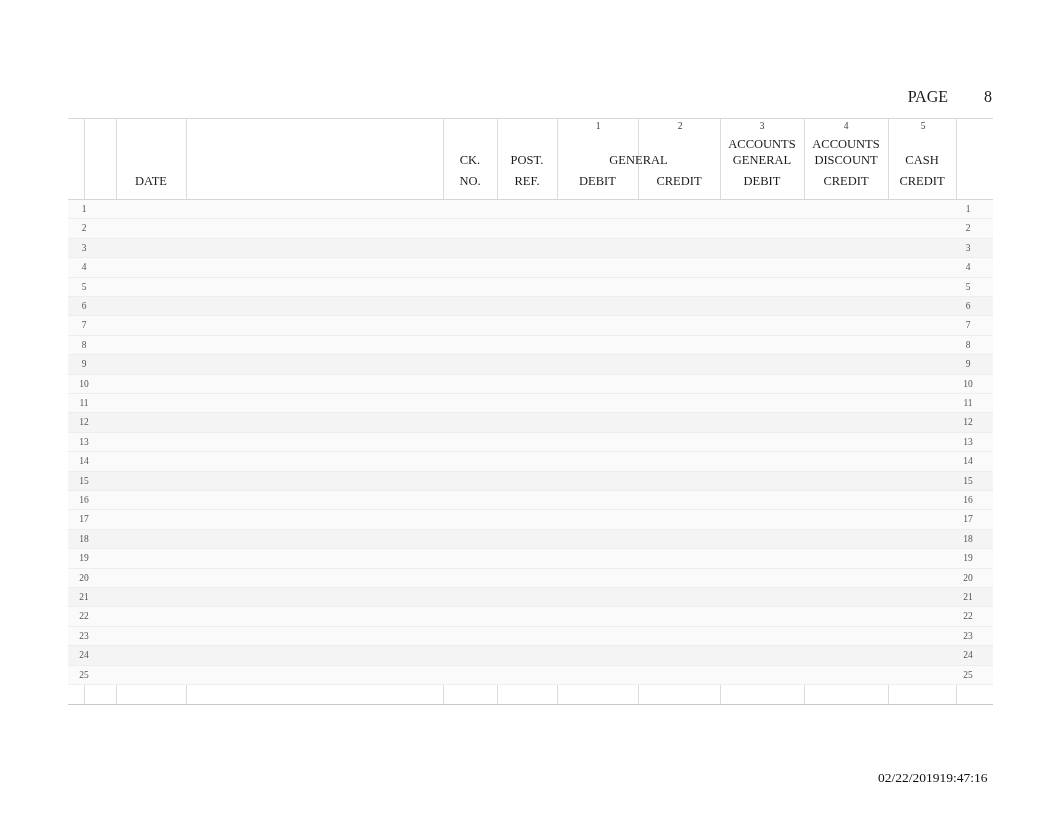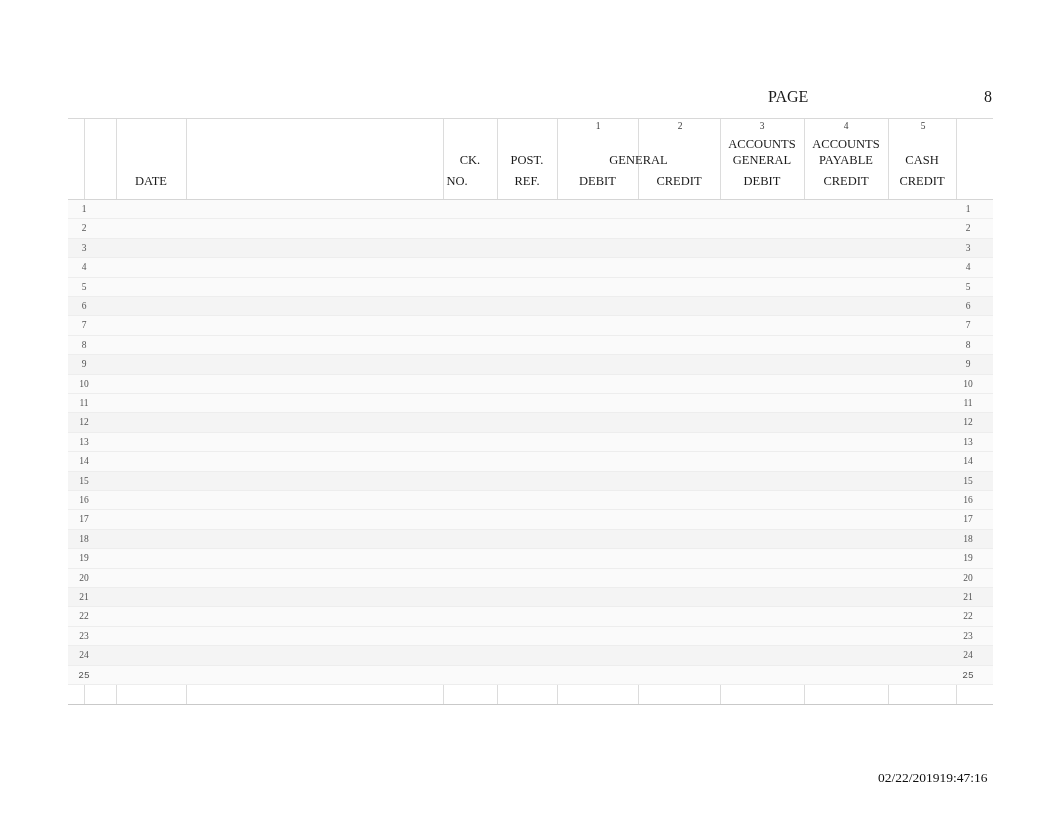--- a/index.html
+++ b/index.html
@@ -32,21 +32,21 @@
     text-align: center;
     font-size: 17px;
     letter-spacing: 0.2px;
     white-space: nowrap;
   }
   .page-label {
     position: absolute;
     left: 700px;
     top: 0;
     width: 180px;
-    text-align: left;
+    text-align: right;
     font-size: 16px;
   }
   .page-number {
     position: absolute;
     left: 860px;
     top: 0;
     width: 120px;
     text-align: center;
     font-size: 16px;
   }
@@ -208,35 +208,35 @@
   <div class="thead">
     <div class="colnum" style="left:490px;width:80px">1</div>
     <div class="colnum" style="left:572px;width:80px">2</div>
     <div class="colnum" style="left:654px;width:80px">3</div>
     <div class="colnum" style="left:738px;width:80px">4</div>
     <div class="colnum" style="left:822px;width:66px">5</div>
 
     <div class="hcell l3" style="left:48px;width:70px">DATE</div>
 
     <div class="hcell l2" style="left:375px;width:54px">CK.</div>
-    <div class="hcell l3" style="left:362px;width:54px">NO.</div>
+    <div class="hcell l3" style="left:375px;width:54px">NO.</div>
 
     <div class="hcell l2" style="left:429px;width:60px">POST.</div>
     <div class="hcell l3" style="left:429px;width:60px">REF.</div>
 
     <div class="hcell l2" style="left:489px;width:163px">GENERAL</div>
     <div class="hcell l3" style="left:489px;width:81px">DEBIT</div>
     <div class="hcell l3" style="left:570px;width:82px">CREDIT</div>
 
     <div class="hcell l1" style="left:652px;width:84px">ACCOUNTS</div>
     <div class="hcell l2" style="left:652px;width:84px">GENERAL</div>
     <div class="hcell l3" style="left:652px;width:84px">DEBIT</div>
 
     <div class="hcell l1" style="left:736px;width:84px">ACCOUNTS</div>
-    <div class="hcell l2" style="left:736px;width:84px">PAYABLE</div>
+    <div class="hcell l2" style="left:736px;width:84px">DISCOUNT</div>
     <div class="hcell l3" style="left:736px;width:84px">CREDIT</div>
 
     <div class="hcell l2" style="left:820px;width:68px">CASH</div>
     <div class="hcell l3" style="left:820px;width:68px">CREDIT</div>
   </div>
   <div class="thead-sep"></div>
 
   <div class="tbody" id="tbody">
       <div class="row" style="top: 0px;">
         <div class="fill-soft"></div>
@@ -615,21 +615,21 @@
         <div style="position: absolute; top: 0px; left: 48px; width: 70px; height: 100%; line-height: 19.4px; font-size: 12px; text-align: center; padding: 0px 4px; box-sizing: border-box; z-index: 2;"></div>
         <div style="position: absolute; top: 0px; left: 118px; width: 257px; height: 100%; line-height: 19.4px; font-size: 12px; text-align: left; padding: 0px 4px; box-sizing: border-box; z-index: 2;"></div>
         <div style="position: absolute; top: 0px; left: 375px; width: 54px; height: 100%; line-height: 19.4px; font-size: 12px; text-align: center; padding: 0px 4px; box-sizing: border-box; z-index: 2;"></div>
         <div style="position: absolute; top: 0px; left: 429px; width: 60px; height: 100%; line-height: 19.4px; font-size: 12px; text-align: center; padding: 0px 4px; box-sizing: border-box; z-index: 2;"></div>
         <div style="position: absolute; top: 0px; left: 489px; width: 81px; height: 100%; line-height: 19.4px; font-size: 12px; text-align: right; padding: 0px 4px; box-sizing: border-box; z-index: 2;"></div>
         <div style="position: absolute; top: 0px; left: 570px; width: 82px; height: 100%; line-height: 19.4px; font-size: 12px; text-align: right; padding: 0px 4px; box-sizing: border-box; z-index: 2;"></div>
         <div style="position: absolute; top: 0px; left: 652px; width: 84px; height: 100%; line-height: 19.4px; font-size: 12px; text-align: right; padding: 0px 4px; box-sizing: border-box; z-index: 2;"></div>
         <div style="position: absolute; top: 0px; left: 736px; width: 84px; height: 100%; line-height: 19.4px; font-size: 12px; text-align: right; padding: 0px 4px; box-sizing: border-box; z-index: 2;"></div>
         <div style="position: absolute; top: 0px; left: 820px; width: 68px; height: 100%; line-height: 19.4px; font-size: 12px; text-align: right; padding: 0px 4px; box-sizing: border-box; z-index: 2;"></div>
       </div>
-      <div class="row" style="top: 465.6px; font-family: Liberation Mono, monospace;">
+      <div class="row" style="top: 465.6px;">
         <div class="fill-soft"></div>
         <div class="hline"></div>
         <div class="rownum left">25</div>
         <div class="rownum right">25</div>
         <div style="position: absolute; top: 0px; left: 16px; width: 32px; height: 100%; line-height: 19.4px; font-size: 12px; text-align: center; padding: 0px 4px; box-sizing: border-box; z-index: 2;"></div>
         <div style="position: absolute; top: 0px; left: 48px; width: 70px; height: 100%; line-height: 19.4px; font-size: 12px; text-align: center; padding: 0px 4px; box-sizing: border-box; z-index: 2;"></div>
         <div style="position: absolute; top: 0px; left: 118px; width: 257px; height: 100%; line-height: 19.4px; font-size: 12px; text-align: left; padding: 0px 4px; box-sizing: border-box; z-index: 2;"></div>
         <div style="position: absolute; top: 0px; left: 375px; width: 54px; height: 100%; line-height: 19.4px; font-size: 12px; text-align: center; padding: 0px 4px; box-sizing: border-box; z-index: 2;"></div>
         <div style="position: absolute; top: 0px; left: 429px; width: 60px; height: 100%; line-height: 19.4px; font-size: 12px; text-align: center; padding: 0px 4px; box-sizing: border-box; z-index: 2;"></div>
         <div style="position: absolute; top: 0px; left: 489px; width: 81px; height: 100%; line-height: 19.4px; font-size: 12px; text-align: right; padding: 0px 4px; box-sizing: border-box; z-index: 2;"></div>

